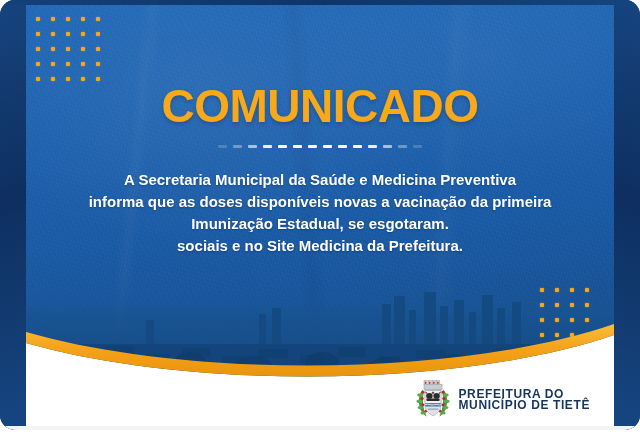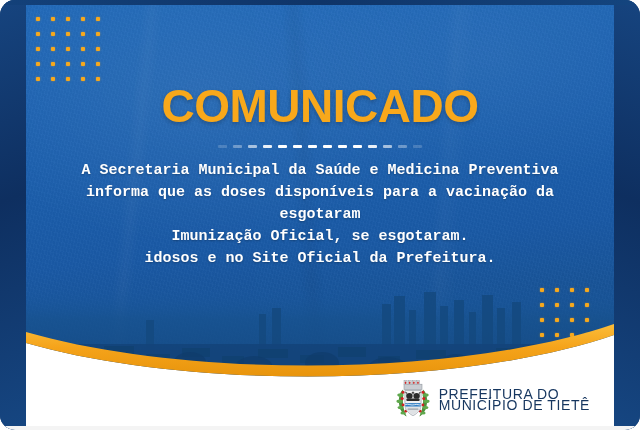--- a/index.html
+++ b/index.html
@@ -80,40 +80,39 @@
   }
   .divider{
     position:absolute;z-index:20;left:0;right:0;top:138px;
     display:flex;justify-content:center;align-items:center;gap:6px;
     height:6px;
   }
   .divider i{display:block;width:9px;height:3px;border-radius:1px;background:#fff;}
 
   
   .body-copy{
-    position:absolute;z-index:20;left:40px;right:40px;top:155px;
+    position:absolute;z-index:20;left:40px;right:40px;top:164px;
     text-align:center;color:#ffffff;
     font-size:15px;line-height:22px;font-weight:bold;
     text-shadow:0 1px 2px rgba(0,0,0,.25);
-    font-family:Liberation Mono, monospace;
   }
   .body-copy p{margin:0;}
 
   
   .curve{position:absolute;left:0;right:0;bottom:0;height:120px;z-index:25;}
   .curve svg{display:block;width:100%;height:100%;}
 
   
   .logo{
     position:absolute;z-index:30;right:24px;bottom:14px;
     display:flex;align-items:center;gap:8px;
   }
   .crest{width:36px;height:45px;display:block;}
   .logo-text{
-    font-size:14px;line-height:11px;font-weight:normal;
+    font-size:12px;line-height:11px;font-weight:bold;
     letter-spacing:.6px;color:#16365f;white-space:nowrap;
   }
 </style>
 </head>
 <body>
 
 <div id="poster">
 
   <div id="canvas">
 
@@ -288,23 +287,23 @@
         <i style="opacity:1"></i>
       <i style="opacity:1"></i>
         <i style="opacity:.90"></i>
         <i style="opacity:.60"></i>
       <i style="opacity:.34"></i>
         <i style="opacity:.18"></i>
     </div>
 
     <div class="body-copy">
       <p>A Secretaria Municipal da Saúde e Medicina Preventiva</p>
-      <p>informa que as doses disponíveis para a vacinação da esgotaram</p>
-      <p>Imunização Oficial, se esgotaram.</p>
-      <p>idosos e no Site Oficial da Prefeitura.</p>
+      <p>informa que as doses disponíveis novas a vacinação da primeira</p>
+      <p>Imunização Estadual, se esgotaram.</p>
+      <p>sociais e no Site Medicina da Prefeitura.</p>
     </div>
 
     <div class="curve">
       <svg viewBox="0 0 588 120" preserveAspectRatio="none" aria-hidden="true">
         <defs>
           <linearGradient id="gold" x1="0" y1="0" x2="0" y2="1">
             <stop offset="0%" stop-color="#fbbd3a"></stop>
             <stop offset="45%" stop-color="#f5a31a"></stop>
             <stop offset="100%" stop-color="#e8940c"></stop>
           </linearGradient>

